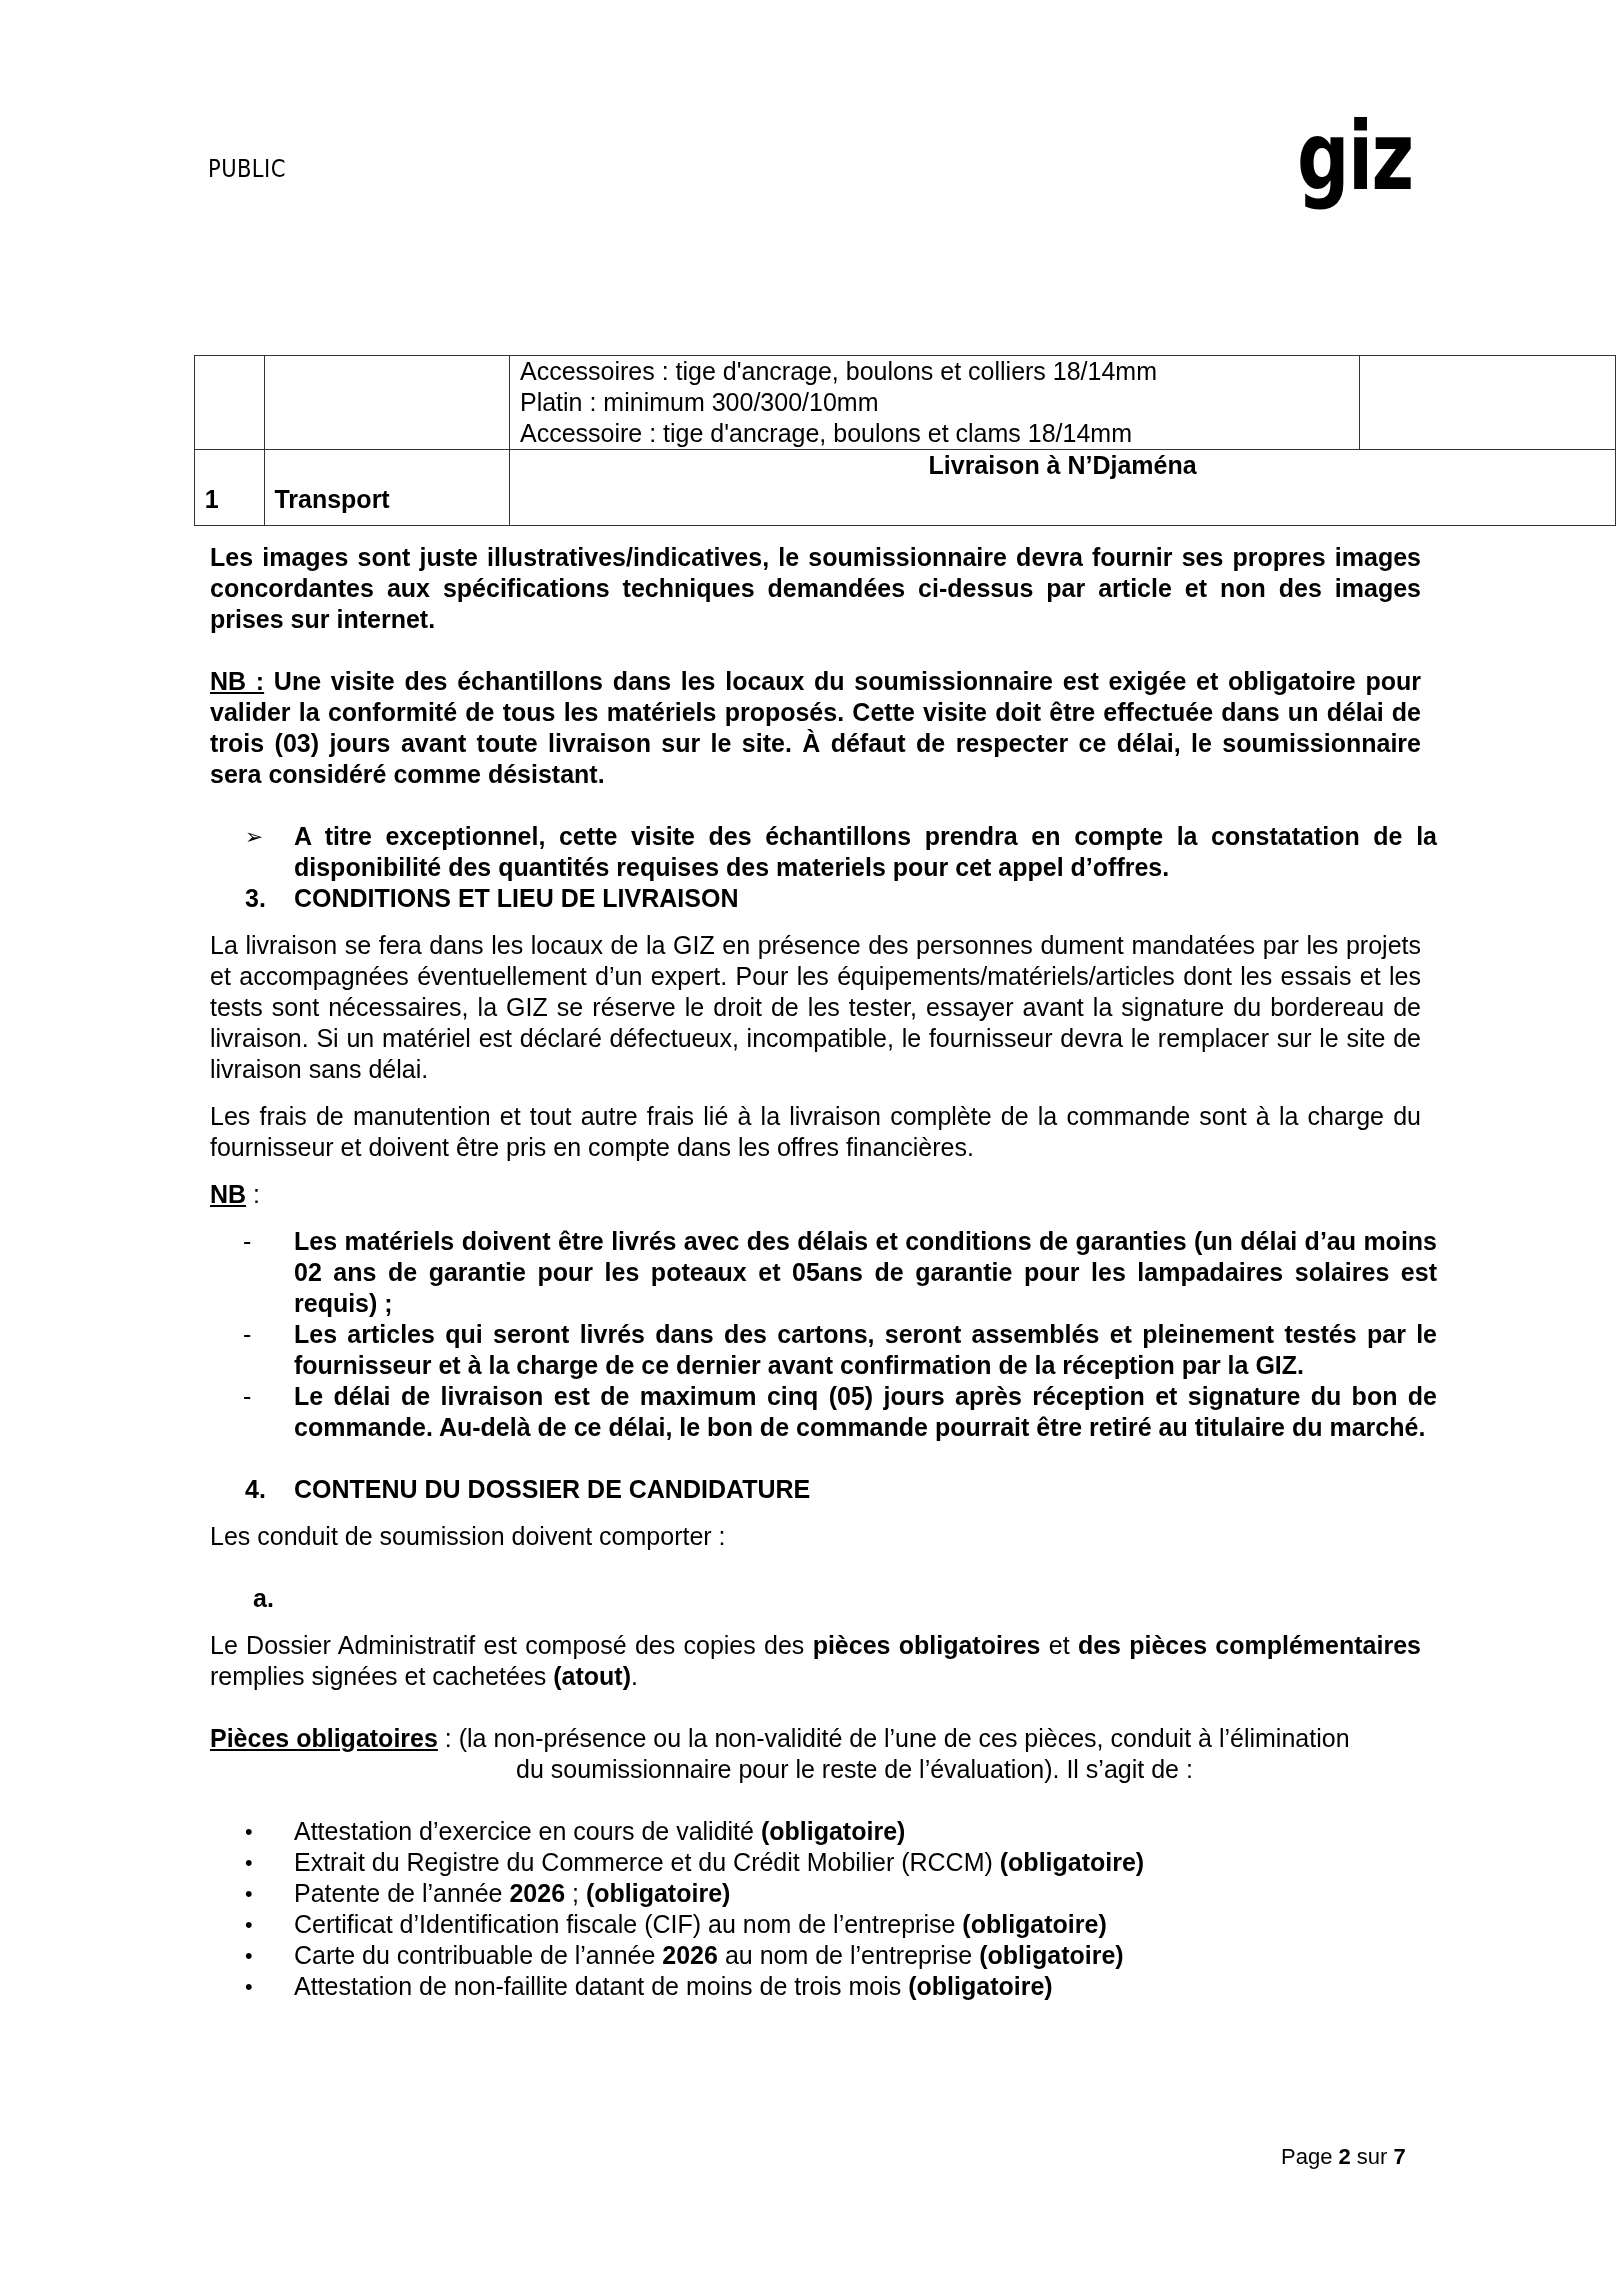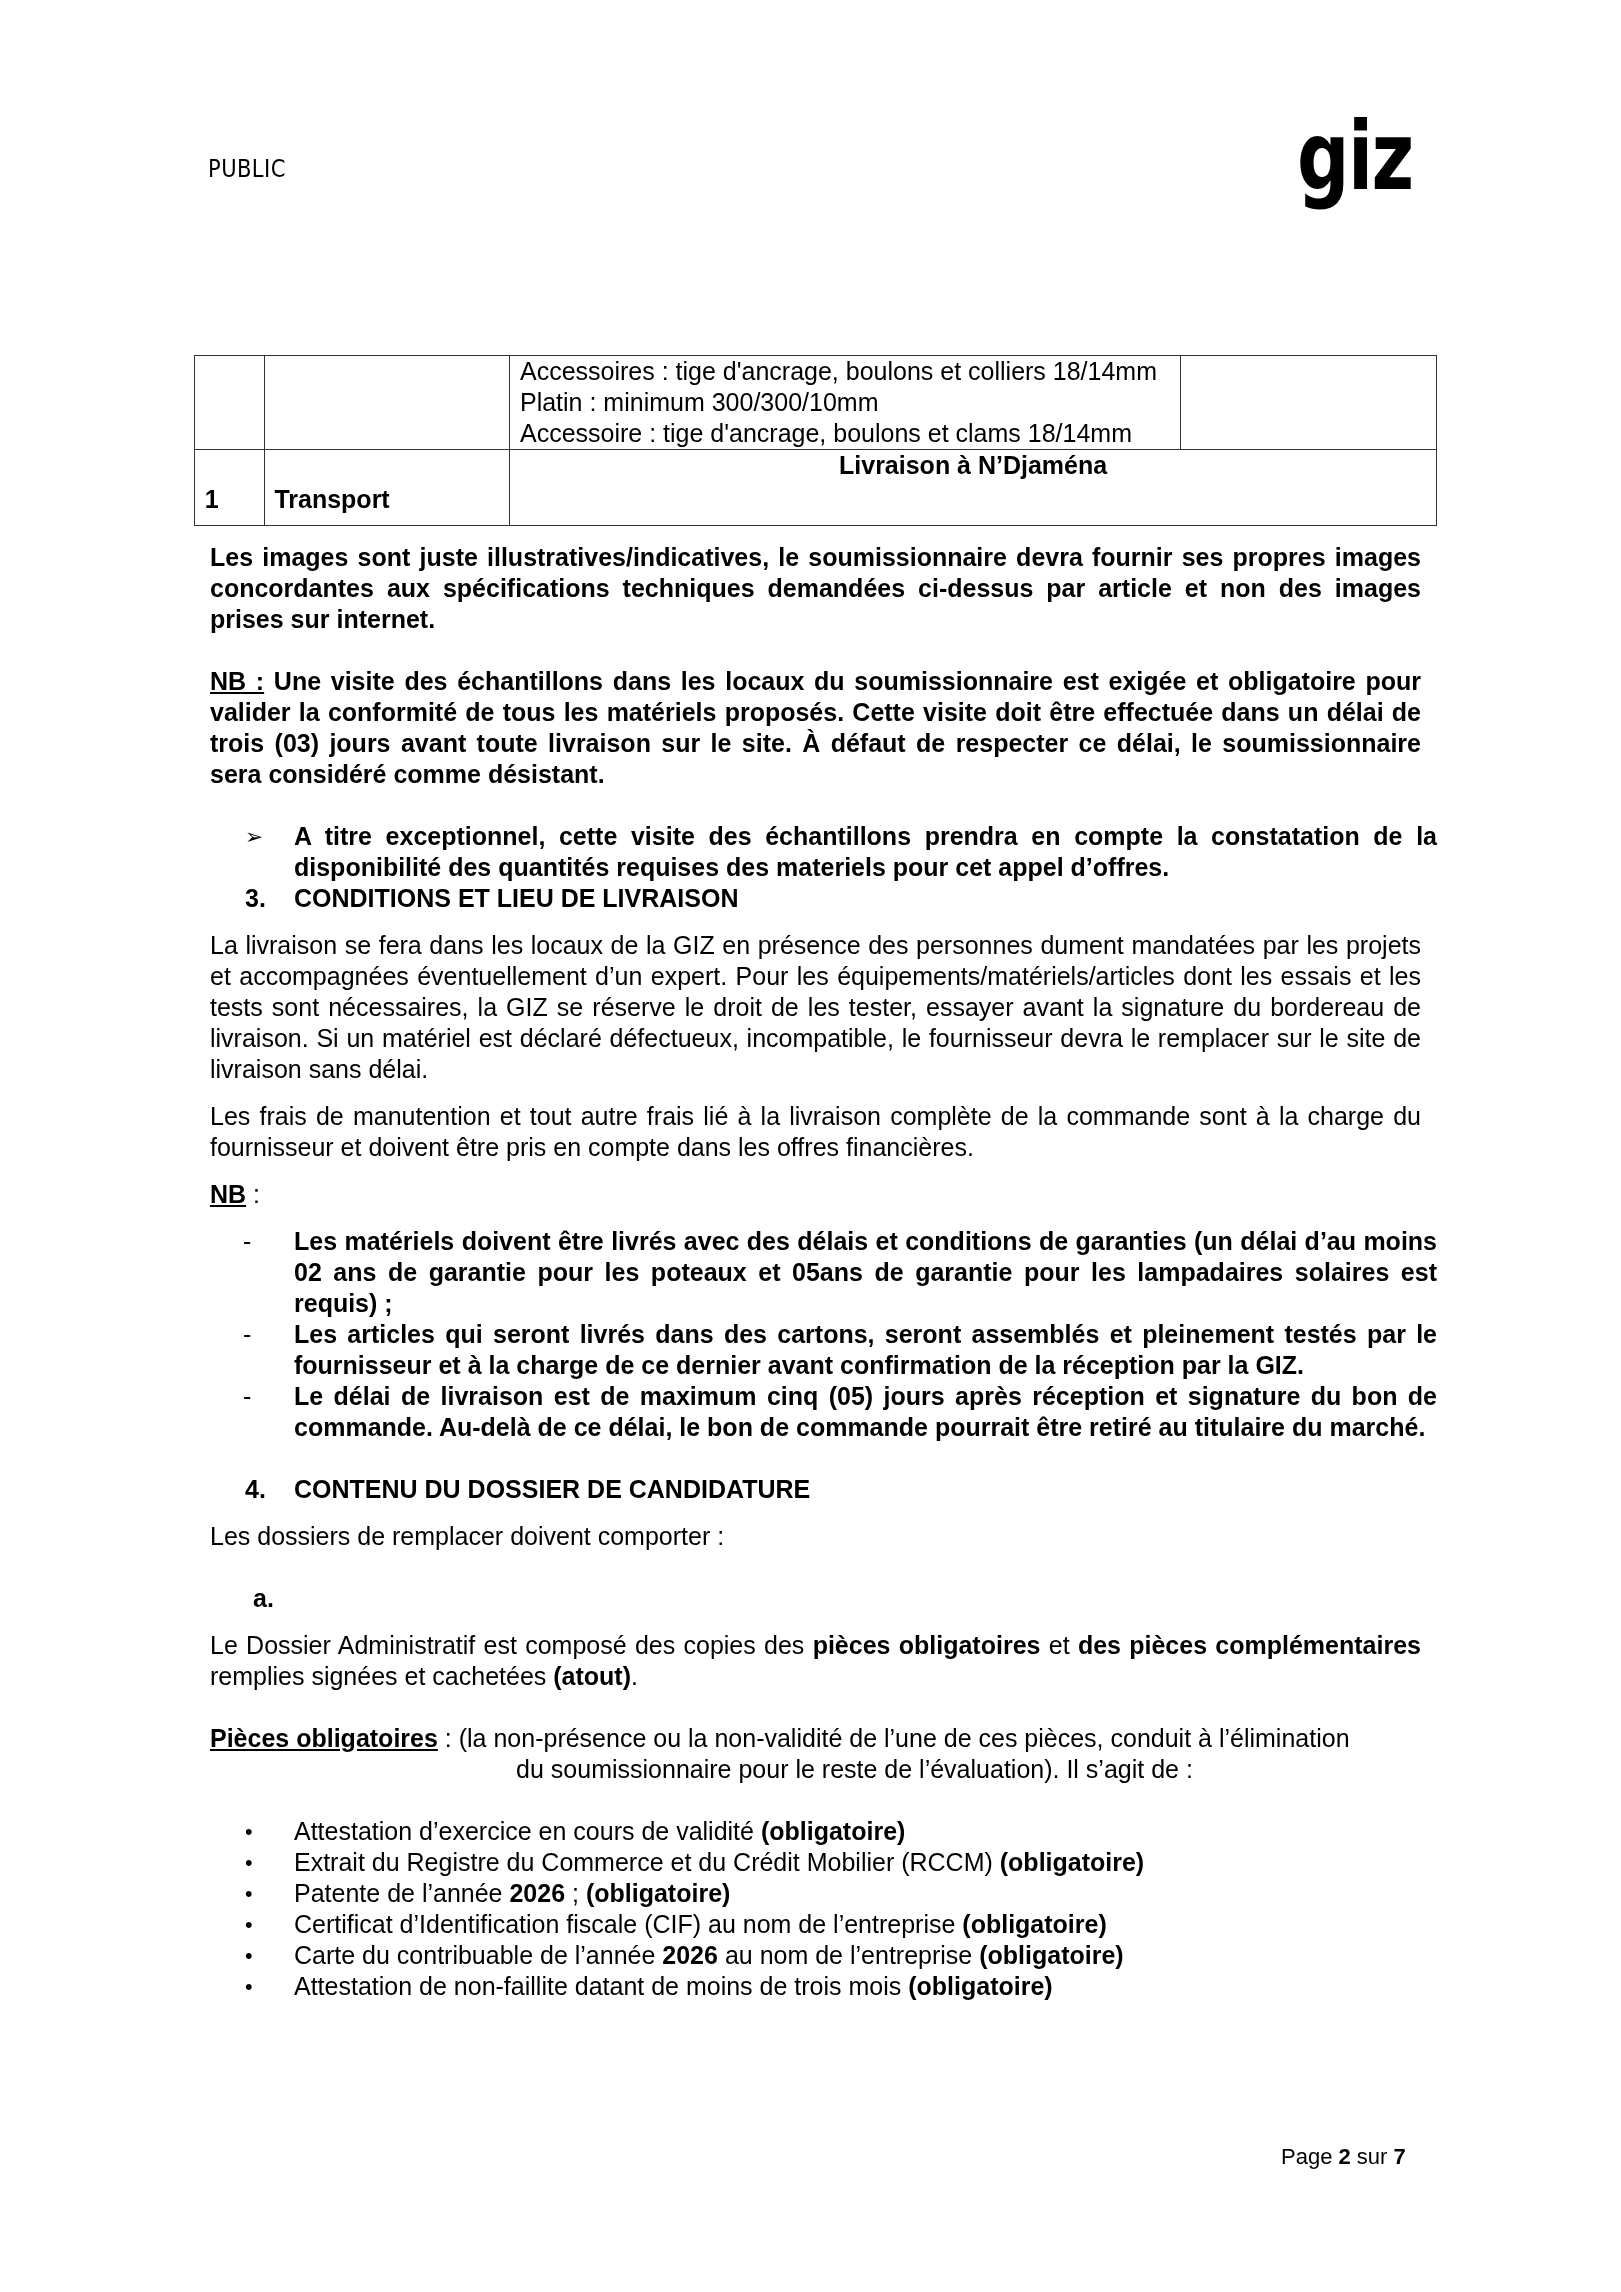--- a/index.html
+++ b/index.html
@@ -3,21 +3,21 @@
 <meta charset="utf-8">
 <style>
   html, body { margin: 0; padding: 0; background: #ffffff; }
   body { width: 1621px; height: 2293px; position: relative; overflow: hidden;
          font-family: "Liberation Sans", sans-serif; color: #000; }
   .public { position: absolute; left: 208px; top: 154px; font-size: 24.5px; letter-spacing: 0.5px;
             font-family: "DejaVu Sans", sans-serif; font-weight: 400; transform: scaleX(0.86); transform-origin: left top; }
   .logo { position: absolute; left: 1297px; top: 110px; font-family: "DejaVu Sans", sans-serif;
           font-weight: 700; font-size: 94px; line-height: 1; letter-spacing: -2px; transform: scaleX(0.78); transform-origin: left top; }
   .content { position: absolute; left: 194px; top: 355px; width: 1243px; font-size: 25px; line-height: 31px; }
-  table.spec { border-collapse: collapse; width: 1243px; }
+  table.spec { border-collapse: collapse; width: 1422px; }
   table.spec td { border: 1.5px solid #333; vertical-align: top; padding: 0 9.8px; }
   td.c1 { width: 49px; } td.c2 { width: 225px; } td.c4 { width: 235px; }
   .spec-line { line-height: 31px; }
   tr.transport td { height: 65px; font-weight: 700; }
   tr.transport td.c1, tr.transport td.c2 { vertical-align: bottom; padding-bottom: 9.8px; }
   tr.transport td.c3 { text-align: center; vertical-align: top; padding-top: 0; }
   p { margin: 16px; text-align: justify; }
   .bold { font-weight: 700; }
   .u { text-decoration: underline; }
   .mt-gap { margin-top: 31px; }
@@ -96,21 +96,21 @@
     <div class="dash-item">
       <span class="mark">-</span>
       <span class="txt">Le délai de livraison est de maximum cinq (05) jours après réception et signature du bon de commande. Au-delà de ce délai, le bon de commande pourrait être retiré au titulaire du marché.</span>
     </div>
   </div>
 
   <div class="heading mt-gap">
     <span class="num">4.</span>
     <span>CONTENU DU DOSSIER DE CANDIDATURE</span>
   </div>
-  <p>Les dossiers de remplacer doivent comporter :</p>
+  <p>Les conduit de soumission doivent comporter :</p>
 
   <div class="sub-heading">
     <span class="num">a.</span>
   </div>
   <p><span>Le Dossier Administratif est composé des copies des </span><span class="bold">pièces obligatoires</span><span> et </span><span class="bold">des pièces complémentaires</span><span> remplies signées et cachetées </span><span class="bold">(atout)</span><span>.</span></p>
 
   <p class="req-intro mt-gap"><span class="bold u">Pièces obligatoires</span><span> : (la non-présence ou la non-validité de l’une de ces pièces, conduit à l’élimination</span><span class="cont">du soumissionnaire pour le reste de l’évaluation). Il s’agit de :</span></p>
 
   <div class="bullets">
     <div class="bullet">

